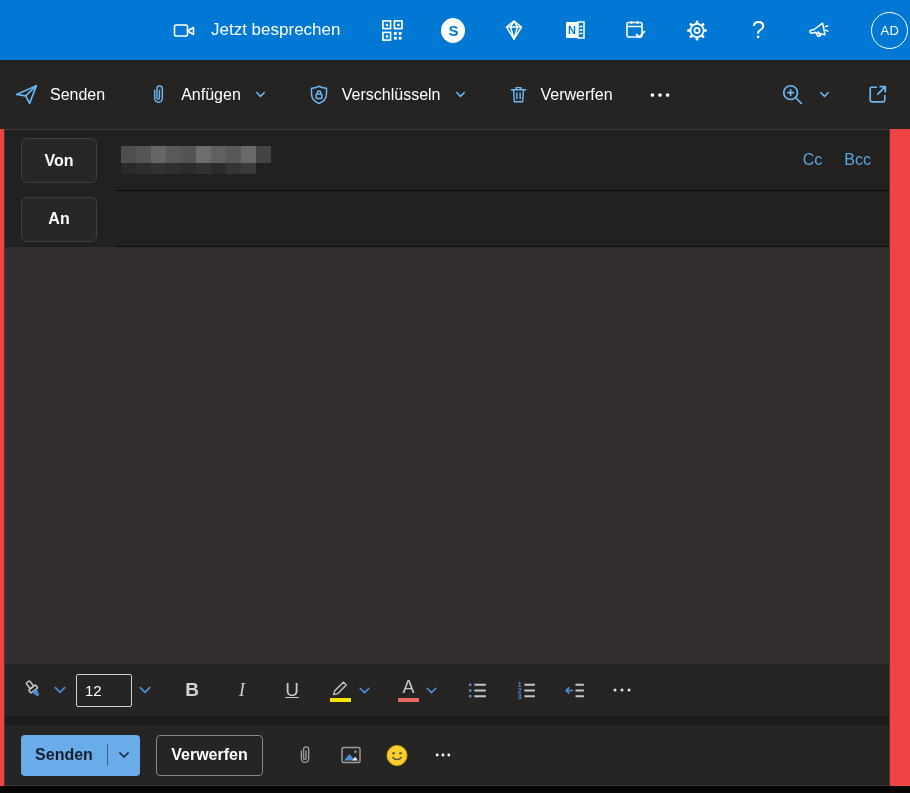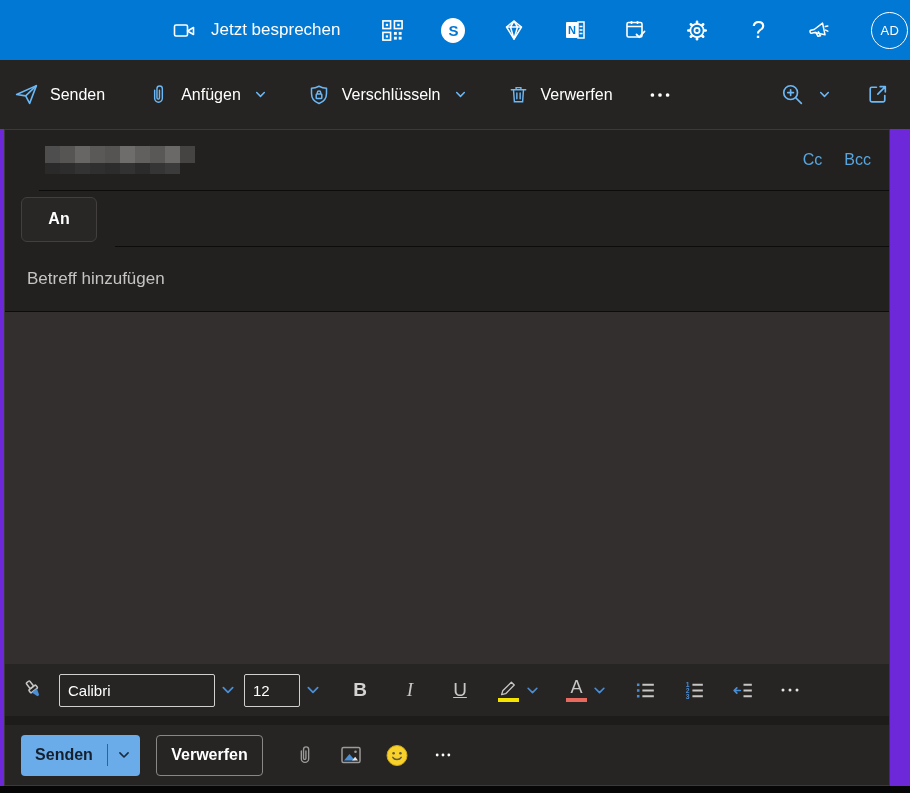--- a/index.html
+++ b/index.html
@@ -1,18 +1,18 @@
 <!DOCTYPE html>
 <html><head>
 <meta charset="utf-8">
 <style>
   * { box-sizing: border-box; margin: 0; padding: 0; }
   html,body { background:#000; }
   body { font-family: "Liberation Sans", sans-serif; }
-  .screen { position:relative; width:910px; height:793px; background:#6d28d9; overflow:hidden; }
+  .screen { position:relative; width:910px; height:793px; background:#ef4444; overflow:hidden; }
 
   
   .topbar { height:60px; background:#0078d4; display:flex; align-items:center; color:#fff; }
   .meet { display:flex; align-items:center; gap:15px; margin-left:172px; font-size:17px; cursor:pointer; }
   .top-icons { display:flex; align-items:center; gap:37px; margin-left:40px; }
   .tico { width:24px; height:24px; display:flex; align-items:center; justify-content:center; color:#fff; cursor:pointer; }
   .skype-badge { width:25px; height:25px; border-radius:50%; background:#fff; color:#0078d4; font-weight:bold; font-size:15px; display:flex; align-items:center; justify-content:center; }
   .help-glyph { font-size:24px; font-weight:400; color:#fff; line-height:1; }
   .avatar { width:37px; height:37px; border-radius:50%; border:1.5px solid #fff; display:flex; align-items:center; justify-content:center; font-size:13px; letter-spacing:.5px; color:#fff; margin-left:3px; cursor:pointer; }
 
@@ -237,20 +237,21 @@
               <path d="M14.5 4.5h5v5M19.5 4.5l-7.2 7.2"></path>
             </svg>
         </span>
       </div>
     </div>
   </div>
 
   <div class="panel">
 
     <div class="addr-row row-from">
+      <button class="addr-btn"><span>Von</span></button>
       <div class="field">
         <div class="mosaic">
             <div class="mrow">
               <span style="background: rgb(79, 78, 78);"></span>
               <span style="background: rgb(86, 85, 84);"></span>
               <span style="background: rgb(103, 102, 101);"></span>
               <span style="background: rgb(90, 89, 88);"></span>
               <span style="background: rgb(85, 84, 83);"></span>
               <span style="background: rgb(110, 109, 108);"></span>
               <span style="background: rgb(97, 96, 95);"></span>
@@ -275,37 +276,33 @@
           <span>Bcc</span>
         </div>
       </div>
     </div>
 
     <div class="addr-row row-to">
       <button class="addr-btn"><span>An</span></button>
       <div class="field"></div>
     </div>
 
-    <div class="subject-row">
-      <span>Betreff hinzufügen</span>
-    </div>
 
     <div class="msg-body"></div>
 
     <div class="format-bar">
       <span class="fico">
         <svg width="26" height="26" viewBox="0 0 24 24">
             <g transform="rotate(-38 12 12)">
               <rect x="10" y="2.5" width="4" height="6.5" rx="1" fill="none" stroke="#c8c6c4" stroke-width="1.4"></rect>
               <rect x="8" y="9" width="8" height="3.5" rx="0.8" fill="none" stroke="#c8c6c4" stroke-width="1.4"></rect>
               <path d="M9 12.5h6l-2 6h-2z" fill="#4a8fd6"></path>
             </g>
           </svg>
       </span>
-      <input class="font-input" readonly="" value="Calibri" style="">
       <span class="fchev">
         <svg width="16" height="16" viewBox="0 0 12 12" fill="none" stroke="currentColor" stroke-width="1.3" stroke-linecap="round" stroke-linejoin="round">
             <path d="M2.5 4.2L6 7.7l3.5-3.5"></path>
           </svg>
       </span>
       <input class="size-input" readonly="" value="12" style="">
       <span class="fchev">
         <svg width="16" height="16" viewBox="0 0 12 12" fill="none" stroke="currentColor" stroke-width="1.3" stroke-linecap="round" stroke-linejoin="round">
             <path d="M2.5 4.2L6 7.7l3.5-3.5"></path>
           </svg>

